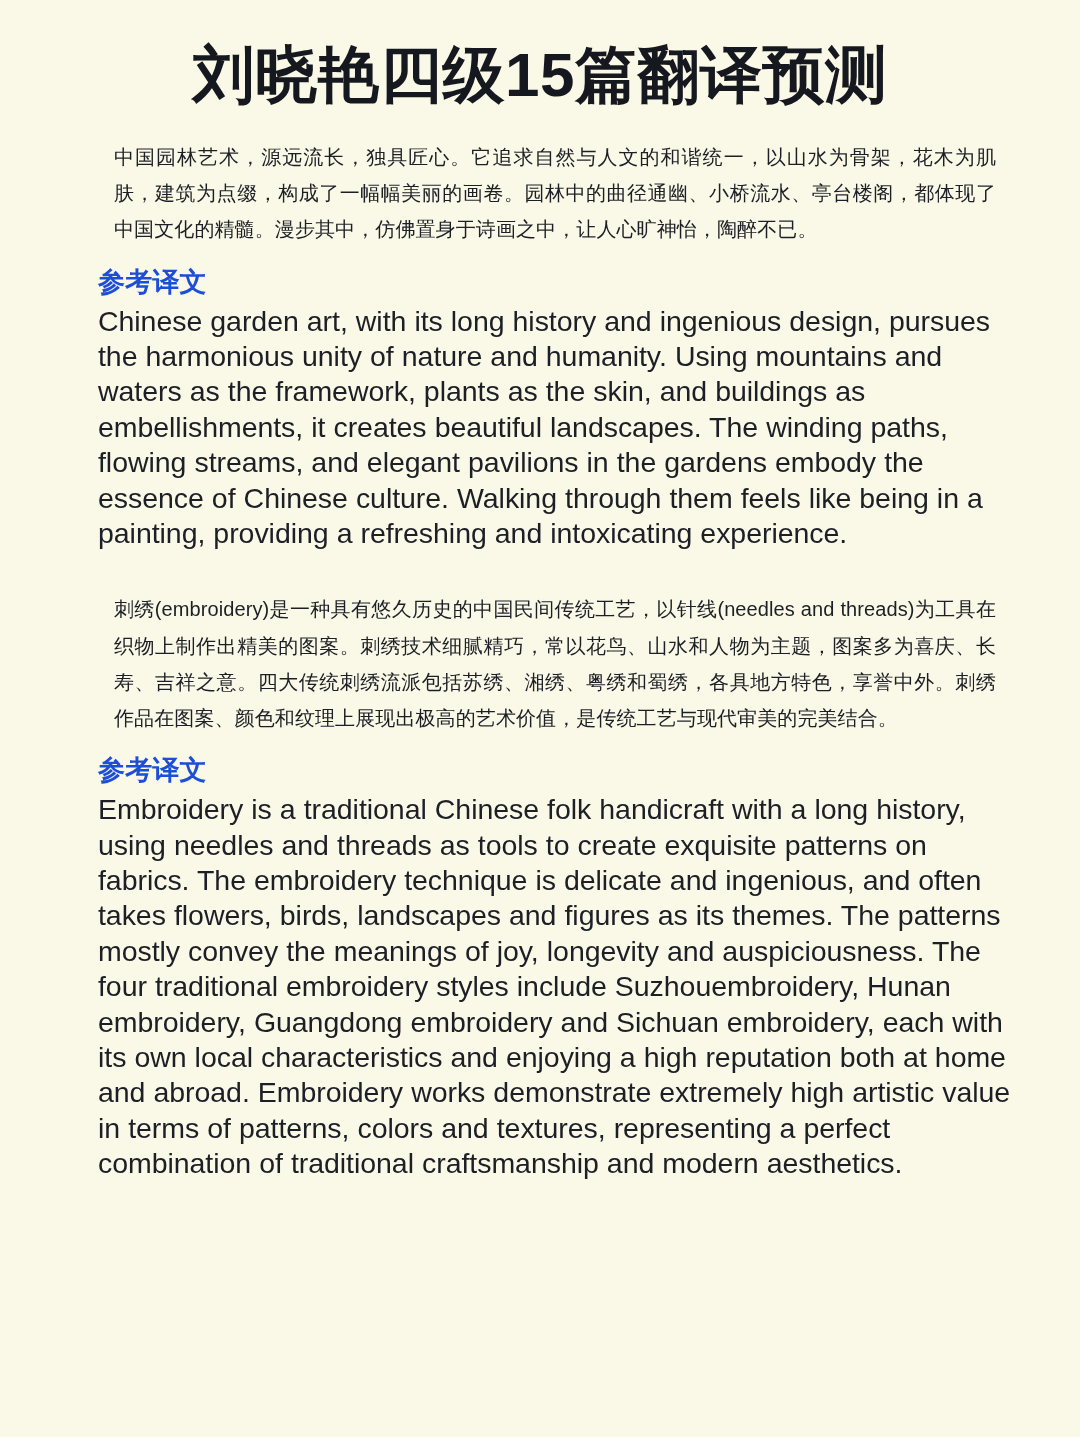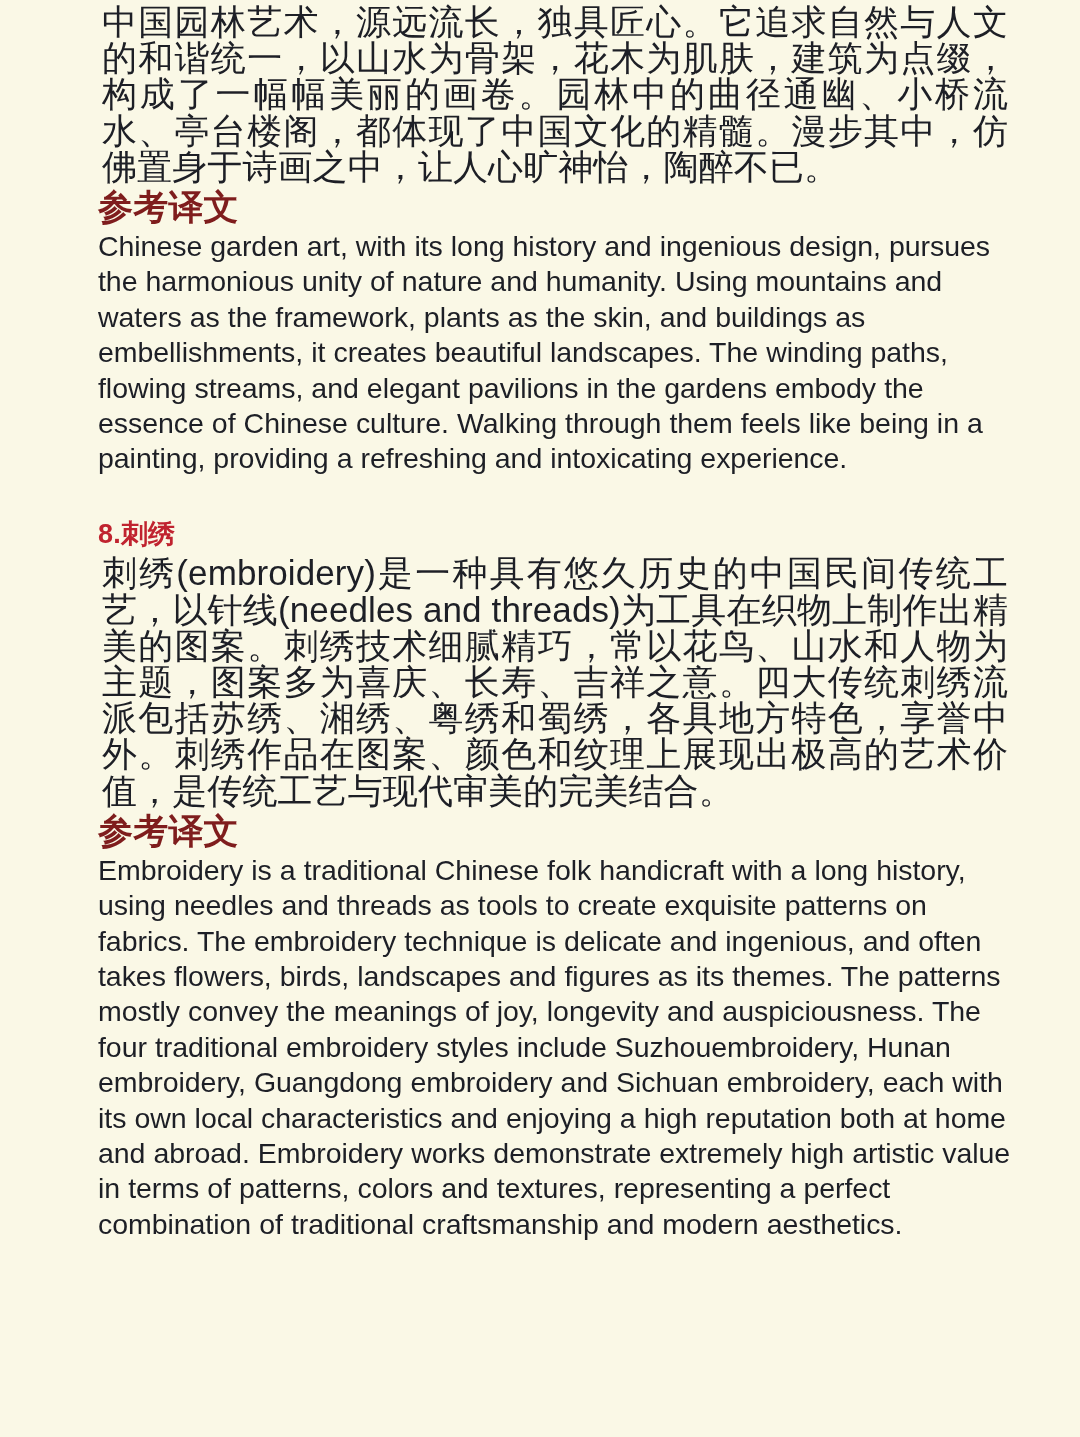--- a/index.html
+++ b/index.html
@@ -43,58 +43,58 @@
   }
   .section-heading {
     margin: 0 0 2px 0;
     font-size: 27px;
     line-height: 1.28;
     font-weight: 700;
     color: #c0232f;
     letter-spacing: 0.2px;
   }
   .cn-para {
-    margin: 4px;
-    font-size: 35px;
+    margin: 16px;
+    font-size: 20px;
     line-height: 36.2px;
     color: #1d1f26;
     text-align: justify;
     text-justify: inter-ideograph;
     letter-spacing: 0.1px;
     word-break: break-word;
   }
   .ref-label {
     margin: 0;
-    font-size: 35px;
+    font-size: 27px;
     line-height: 36px;
     font-weight: 700;
-    color: #7f1d1d;
+    color: #1d4ed8;
     letter-spacing: 0.2px;
   }
   .en-para {
     margin: 4px 0 0 0;
     font-size: 28.5px;
     line-height: 35.4px;
     color: #1d1f26;
     letter-spacing: -0.05px;
     word-spacing: 0.2px;
   }
 </style>
 </head>
 <body>
 
 <div class="page">
 
+  <h1 class="doc-title">刘晓艳四级15篇翻译预测</h1>
 
   <div class="section">
     <p class="cn-para">中国园林艺术，源远流长，独具匠心。它追求自然与人文的和谐统一，以山水为骨架，花木为肌肤，建筑为点缀，构成了一幅幅美丽的画卷。园林中的曲径通幽、小桥流水、亭台楼阁，都体现了中国文化的精髓。漫步其中，仿佛置身于诗画之中，让人心旷神怡，陶醉不已。</p>
     <p class="ref-label">参考译文</p>
     <p class="en-para">Chinese garden art, with its long history and ingenious design, pursues the harmonious unity of nature and humanity. Using mountains and waters as the framework, plants as the skin, and buildings as embellishments, it creates beautiful landscapes. The winding paths, flowing streams, and elegant pavilions in the gardens embody the essence of Chinese culture. Walking through them feels like being in a painting, providing a refreshing and intoxicating experience.</p>
   </div>
 
   <div class="section">
-    <h2 class="section-heading">8.刺绣</h2>
     <p class="cn-para">刺绣(embroidery)是一种具有悠久历史的中国民间传统工艺，以针线(needles and threads)为工具在织物上制作出精美的图案。刺绣技术细腻精巧，常以花鸟、山水和人物为主题，图案多为喜庆、长寿、吉祥之意。四大传统刺绣流派包括苏绣、湘绣、粤绣和蜀绣，各具地方特色，享誉中外。刺绣作品在图案、颜色和纹理上展现出极高的艺术价值，是传统工艺与现代审美的完美结合。</p>
     <p class="ref-label">参考译文</p>
     <p class="en-para">Embroidery is a traditional Chinese folk handicraft with a long history, using needles and threads as tools to create exquisite patterns on fabrics. The embroidery technique is delicate and ingenious, and often takes flowers, birds, landscapes and figures as its themes. The patterns mostly convey the meanings of joy, longevity and auspiciousness. The four traditional embroidery styles include Suzhouembroidery, Hunan embroidery, Guangdong embroidery and Sichuan embroidery, each with its own local characteristics and enjoying a high reputation both at home and abroad. Embroidery works demonstrate extremely high artistic value in terms of patterns, colors and textures, representing a perfect combination of traditional craftsmanship and modern aesthetics.</p>
   </div>
 
 </div>
 
 </body></html>

